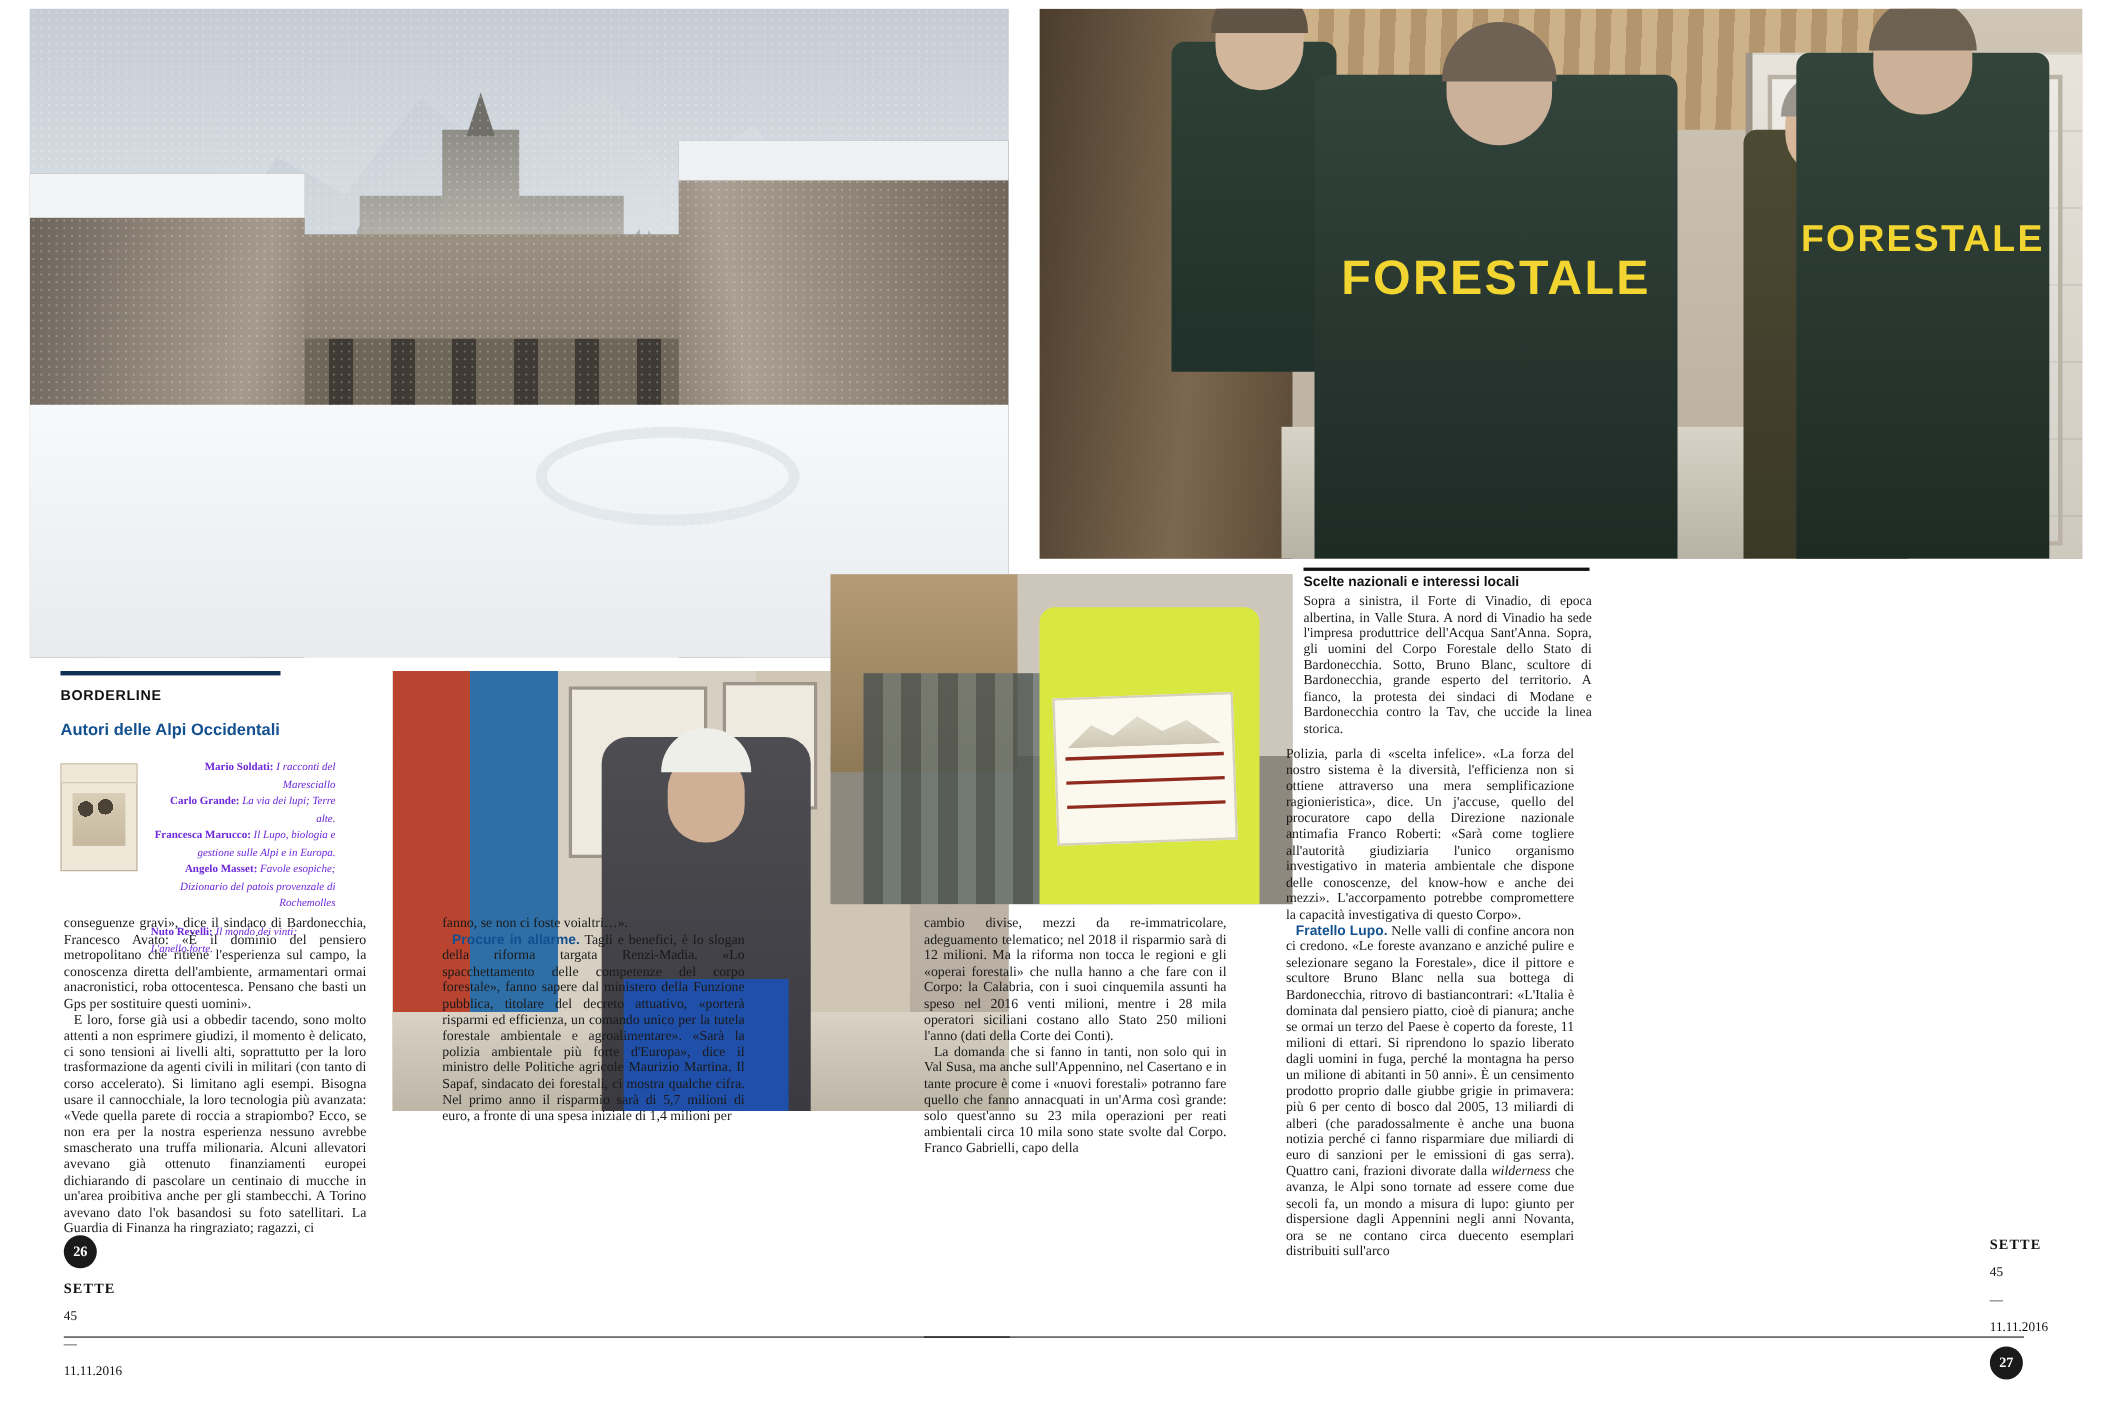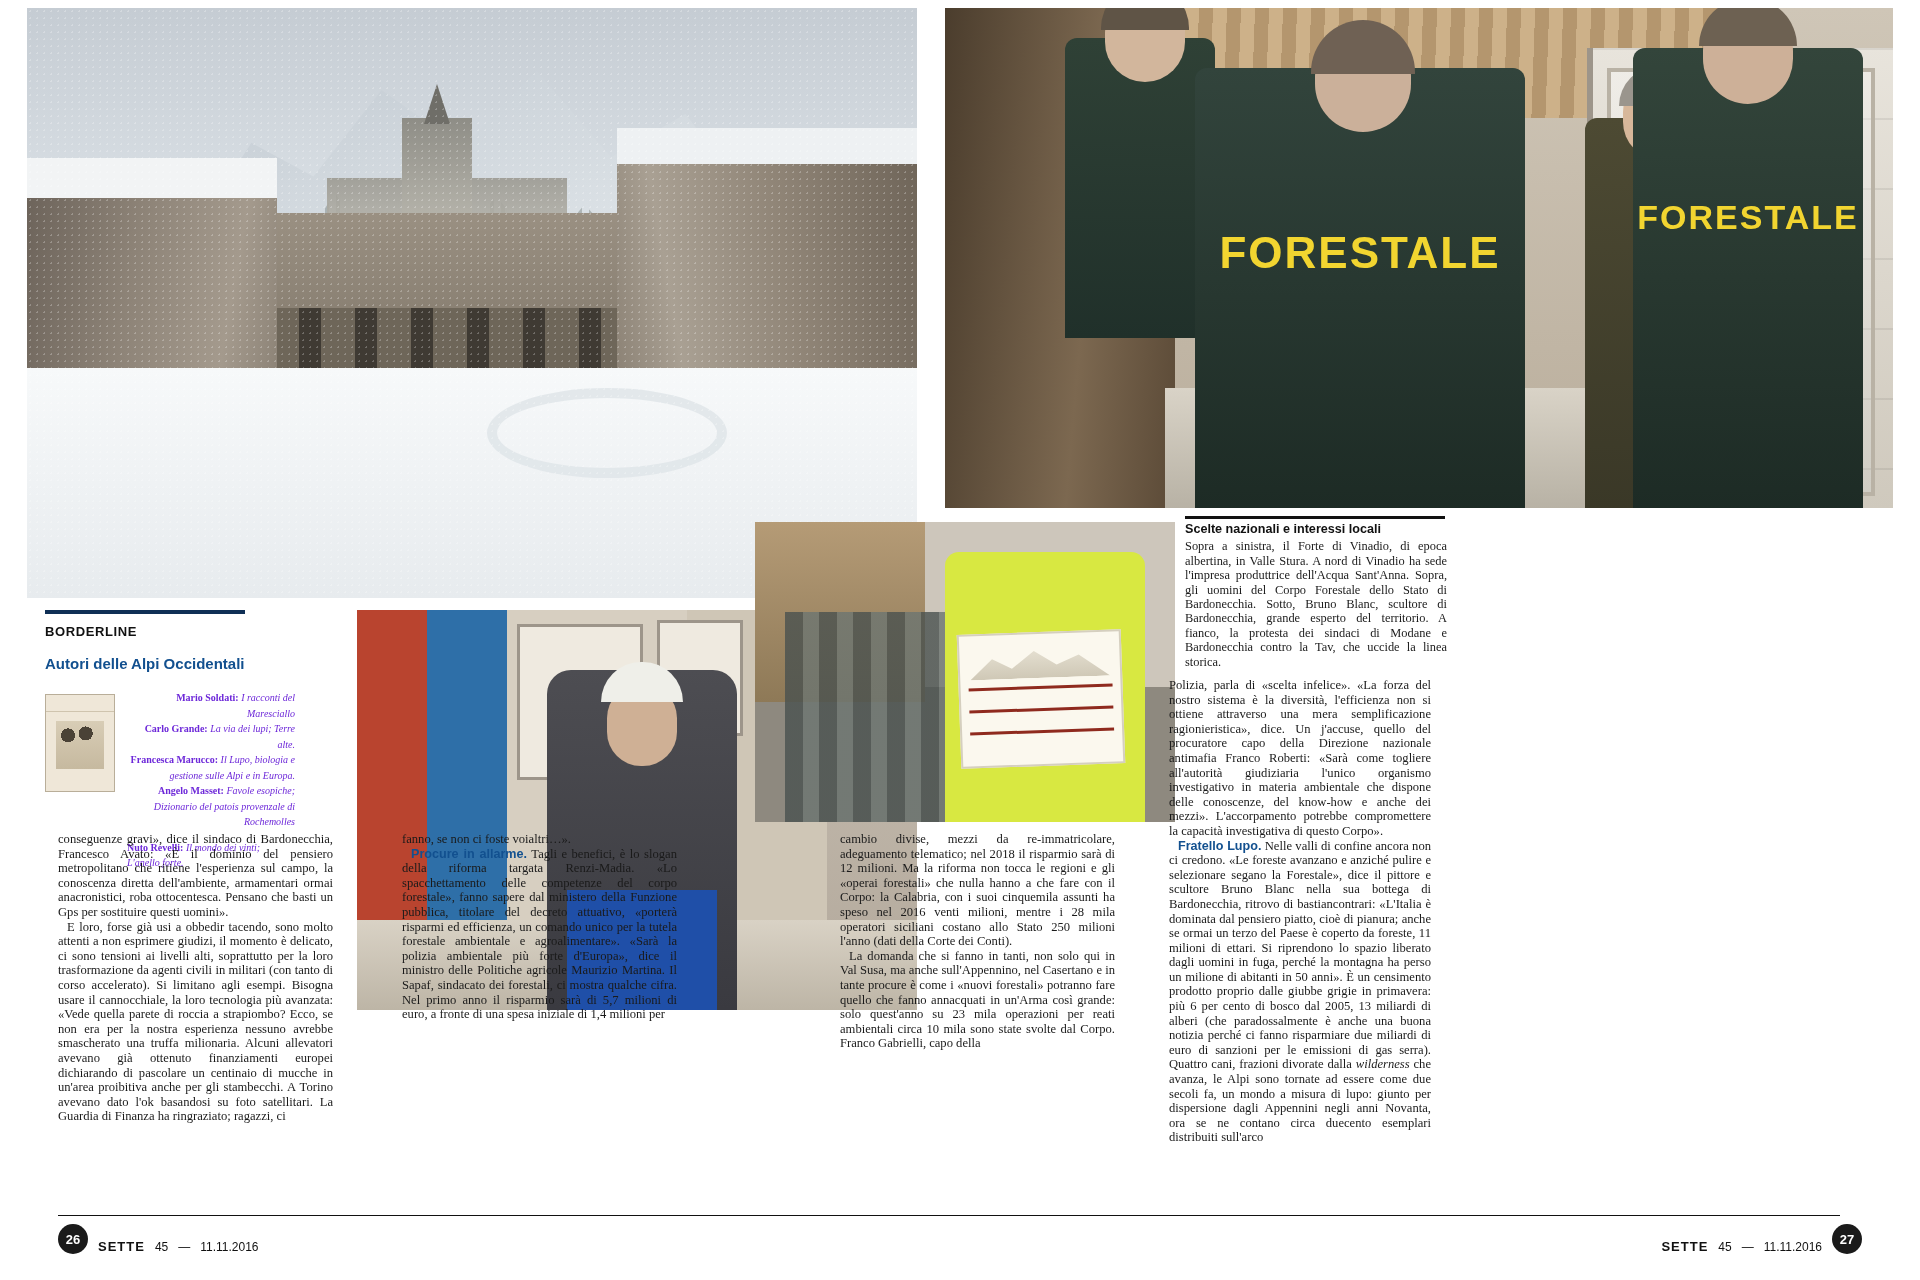--- a/index.html
+++ b/index.html
@@ -127,21 +127,21 @@
   .tav .bldg{position:absolute;left:0;top:0;width:170px;height:180px;background:linear-gradient(#b59b76,#8e7957);}
   .tav .crowd{position:absolute;left:30px;top:90px;width:260px;height:210px;
     background:repeating-linear-gradient(90deg,#49514f 0 18px, #6c7571 18px 34px);opacity:.8;}
   .tav .vest{position:absolute;right:30px;top:30px;width:200px;height:270px;background:#d8e841;border-radius:14px 14px 0 0;}
   .tav .sign{position:absolute;right:52px;top:110px;width:160px;height:130px;background:#fbf8ee;border:2px solid #d5cfbf;transform:rotate(-2deg);}
   .tav .sign .l{position:absolute;left:8px;right:8px;height:3px;background:#8f2a1e;}
   .tav .sign .l1{top:52px;} .tav .sign .l2{top:74px;} .tav .sign .l3{top:96px;}
   .tav .sign .mtn{position:absolute;left:10px;top:10px;right:10px;height:34px;
     background:linear-gradient(#e9e4d6,#cfc8b6);
     clip-path:polygon(0 100%,16% 40%,30% 70%,46% 20%,62% 62%,78% 35%,100% 100%);}
-  .borderline-block{position:absolute;left:45px;top:610px;width:250px;}
+  .borderline-block{position:absolute;left:55px;top:610px;width:250px;}
   .bl-rule{width:200px;height:4px;background:#0f2f55;margin-bottom:10px;}
   .bl-kicker{font-family:"Liberation Sans",sans-serif;font-weight:bold;font-size:13px;letter-spacing:.6px;color:#111;}
   .bl-title{font-family:"Liberation Sans",sans-serif;font-weight:bold;font-size:15px;color:#12508f;margin-top:16px;}
   .bl-list{margin-top:18px;position:relative;padding-left:82px;font-size:10px;line-height:15.5px;color:#6d28d9;}
   .bookcover{position:absolute;left:0;top:4px;width:68px;height:96px;background:#efe7d8;border:1px solid #b9ae99;}
   .bookcover .bc-top{height:16px;background:#efe7d8;border-bottom:1px solid #cfc4ae;font-size:5px;text-align:center;color:#6a6152;}
   .bookcover .bc-fig{position:absolute;left:10px;top:26px;width:48px;height:48px;
     background:
       radial-gradient(circle at 25% 30%, #4a4236 0 7px, rgba(0,0,0,0) 7px),
       radial-gradient(circle at 62% 26%, #4a4236 0 7px, rgba(0,0,0,0) 7px),
@@ -151,22 +151,22 @@
 
   .col{position:absolute;font-size:12.6px;line-height:14.6px;text-align:justify;color:#1a1a1a;}
   .col p{margin:0 0 0 0;text-indent:9px;}
   .col p.first{text-indent:0;}
   .col .subhead{font-family:"Liberation Sans",sans-serif;font-weight:bold;color:#12508f;font-size:12.6px;}
   .caption{position:absolute;font-size:12.4px;line-height:14.4px;color:#1a1a1a;text-align:justify;}
   .caption .chead{font-family:"Liberation Sans",sans-serif;font-weight:bold;font-size:12.6px;color:#111;display:block;margin-bottom:3px;}
   .cap-rule{position:absolute;height:3px;background:#111;}
 
   
-  .folio{position:absolute;bottom:26px;font-family:Liberation Sans, sans-serif;font-size:12px;color:#111;
-    display:flex;align-items:flex-end;gap:10px;}
+  .folio{position:absolute;bottom:26px;font-family:Liberation Serif, serif;font-size:12px;color:#111;
+    display:flex;align-items:flex-start;gap:10px;flex-direction:column;}
   .folio .num{width:30px;height:30px;border-radius:50%;background:#1a1a1a;color:#fff;
     display:flex;align-items:center;justify-content:center;font-size:13px;font-weight:bold;}
   .folio .mark{font-weight:bold;font-size:13px;letter-spacing:1px;}
   .folio-left{left:58px;}
   .folio-right{right:58px;}
   .hairline{position:absolute;height:1px;background:#111;}
 </style>
 </head>
 <body>
 

